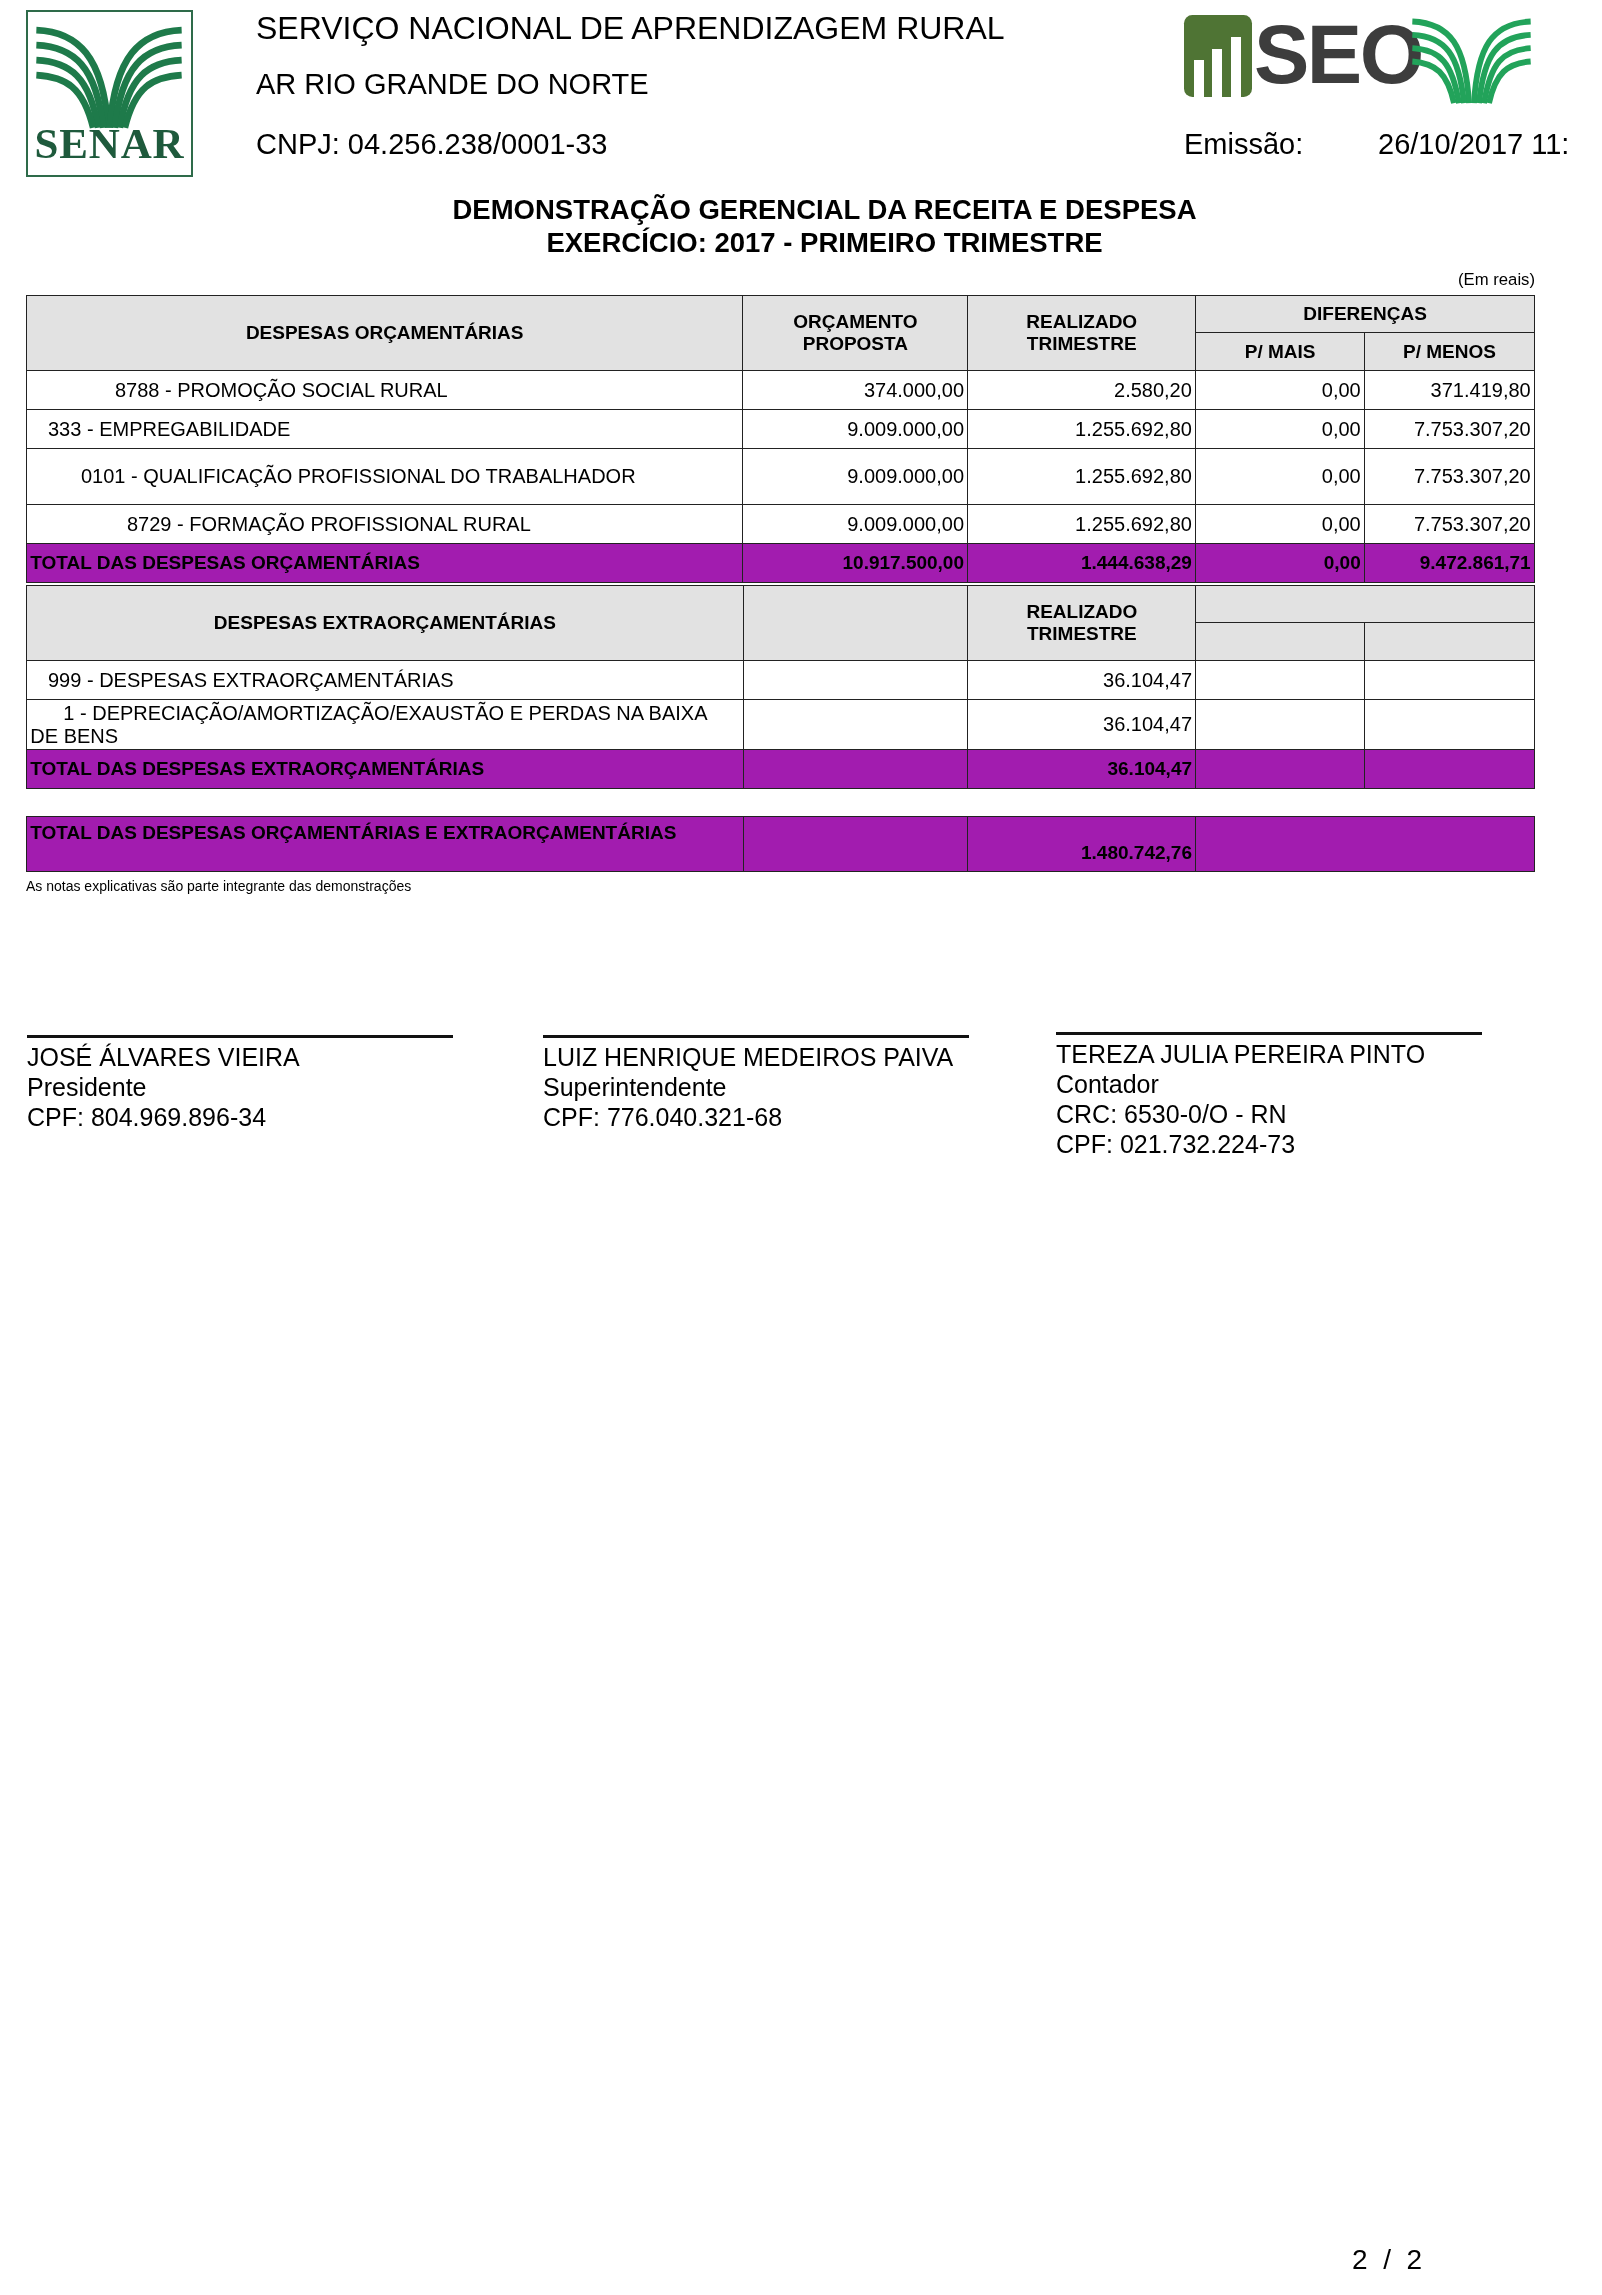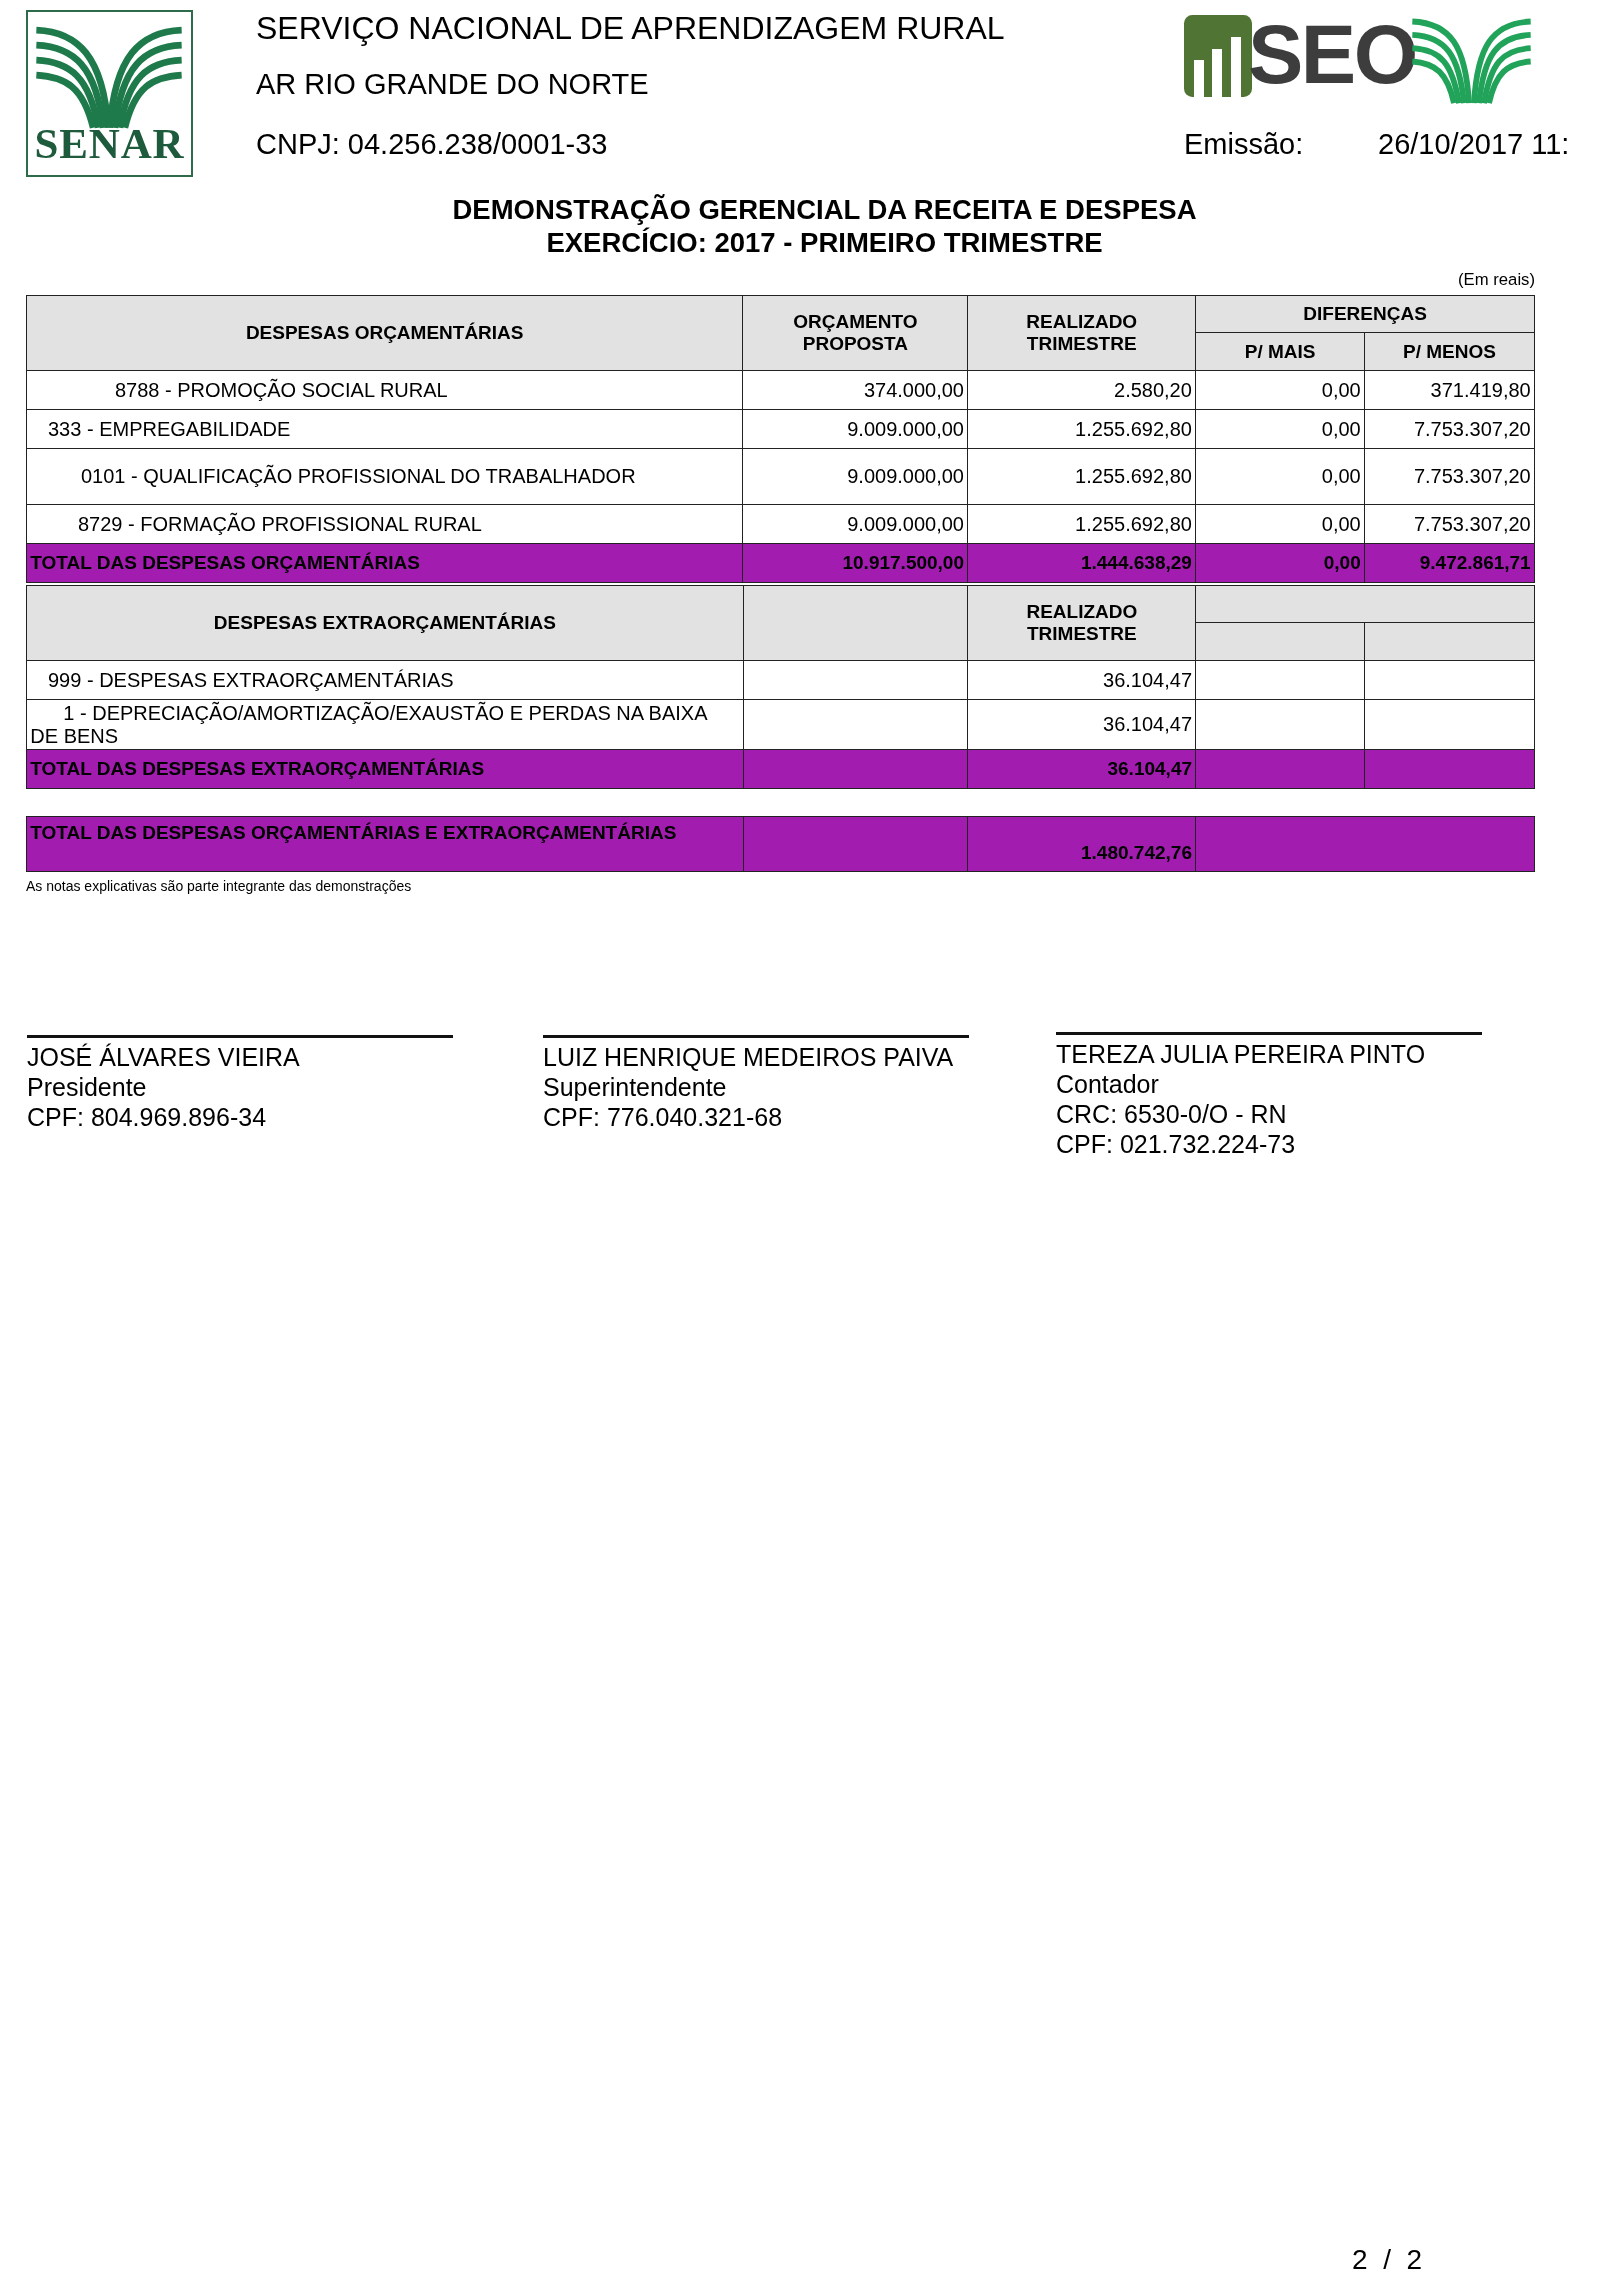--- a/index.html
+++ b/index.html
@@ -6,21 +6,21 @@
   body { width:1603px; height:2295px; position:relative; overflow:hidden;
          font-family:"Liberation Sans", sans-serif; color:#000; }
   .abs { position:absolute; }
   .logo-senar { left:26px; top:10px; width:167px; height:167px; border:2.5px solid #2e6b4a; box-sizing:border-box; background:#fff; }
   .logo-senar .word { position:absolute; left:0; right:0; bottom:6.7px; text-align:center;
        font-family:"Liberation Serif", serif; font-weight:bold; font-size:43px; color:#1e5a3c; letter-spacing:0.8px; }
   .hdr-line { font-size:32px; white-space:nowrap; }
   .seo-wrap { left:1184px; top:13.4px; width:351px; height:92px; }
   .seo-box { position:absolute; left:0; top:1.7px; width:68px; height:82px; background:#4f7434; border-radius:8.3px; }
   .seo-box i { position:absolute; bottom:0; width:10px; background:#fff; }
-  .seo-text { position:absolute; left:64px; top:-6.7px; font-size:83px; font-weight:bold; color:#3d3d3d; letter-spacing:-2.5px; }
+  .seo-text { position:absolute; left:70px; top:-6.7px; font-size:83px; font-weight:bold; color:#3d3d3d; letter-spacing:-2.5px; }
   .title { left:0; width:1569px; text-align:center; font-weight:bold; font-size:27.5px;margin-left:40px; }
   table.t { position:absolute; left:26px; width:1509px; border-collapse:collapse; font-size:20px; }
   table.t td, table.t th { border:1.7px solid #222; padding:0 3.3px; }
   table.t th { background:#e2e2e2; font-weight:bold; font-size:19px; text-align:center; }
   .num { text-align:right;margin-top:8px; }
   .tot td { background:#a21caf; font-weight:bold; font-size:19px; }
   .sig { font-size:25px; line-height:30px; }
   .sig .line { height:3.3px; background:#111; width:426px; margin-bottom:3.3px; }
 </style>
 </head>
@@ -107,21 +107,21 @@
     <td class="num">7.753.307,20</td>
   </tr>
   <tr style="height:56px">
     <td style="padding-left:54px">0101 - QUALIFICAÇÃO PROFISSIONAL DO TRABALHADOR</td>
     <td class="num">9.009.000,00</td>
     <td class="num">1.255.692,80</td>
     <td class="num">0,00</td>
     <td class="num">7.753.307,20</td>
   </tr>
   <tr style="height:39px">
-    <td style="padding-left:51px">8729 - FORMAÇÃO PROFISSIONAL RURAL</td>
+    <td style="padding-left:100px">8729 - FORMAÇÃO PROFISSIONAL RURAL</td>
     <td class="num">9.009.000,00</td>
     <td class="num">1.255.692,80</td>
     <td class="num">0,00</td>
     <td class="num">7.753.307,20</td>
   </tr>
   <tr class="tot" style="height:39px">
     <td>TOTAL DAS DESPESAS ORÇAMENTÁRIAS</td>
     <td class="num">10.917.500,00</td>
     <td class="num">1.444.638,29</td>
     <td class="num">0,00</td>

